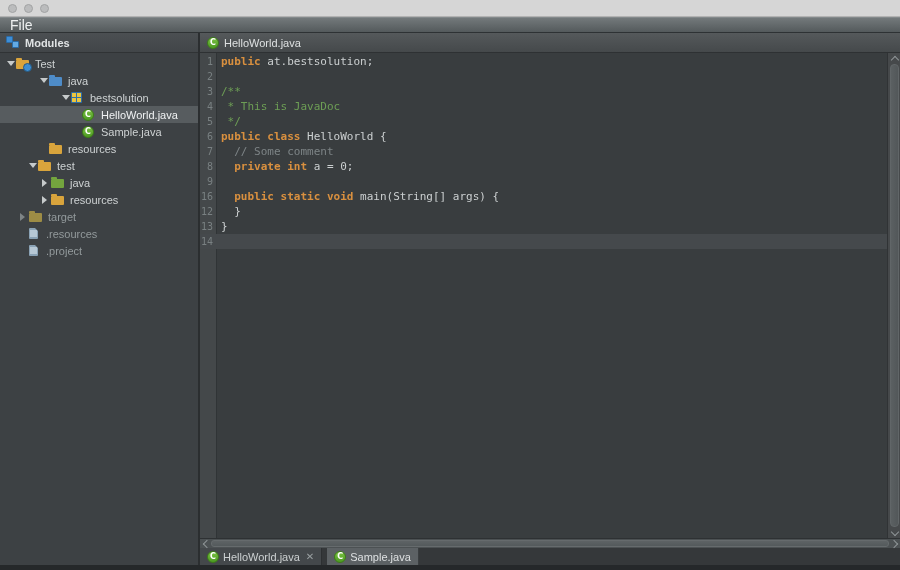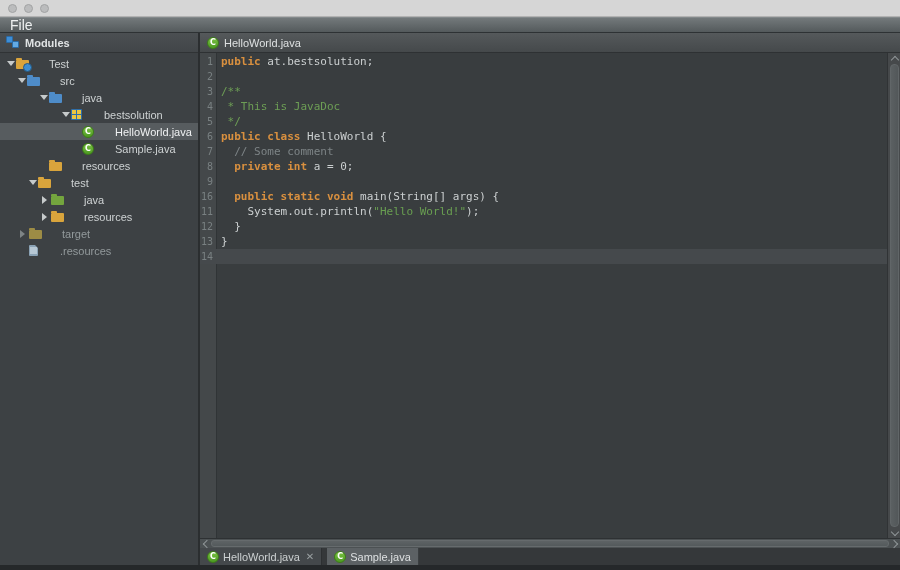--- a/index.html
+++ b/index.html
@@ -34,21 +34,21 @@
   .tree { flex:1 1 auto; padding-top:2px; overflow:hidden; }
   .tree-row { height:17px; display:flex; align-items:center; font-size:11px; color:#ced2d3; cursor:default; }
   .tree-row.selected { background:#575c5f; color:#f0f2f3; }
   .tree-row.dim { color:#939a9c; }
   .t-indent { flex:0 0 auto; }
   .t-arrow { flex:0 0 11px; display:flex; align-items:center; justify-content:center; }
   .t-arrow .exp { width:0; height:0; border:4px solid transparent; border-top:5px solid #c6cacb; margin-top:4px; }
   .t-arrow .col { width:0; height:0; border:4px solid transparent; border-left:5px solid #c6cacb; margin-left:4px; }
   .dim .t-arrow .col { border-left-color:#7e8486; }
   .t-icon { flex:0 0 17px; display:flex; align-items:center; justify-content:flex-start; }
-  .t-label { margin-left:16px; white-space:nowrap; }
+  .t-label { margin-left:2px; white-space:nowrap; }
 
   
   .ic-folder { position:relative; width:13px; height:9px; border-radius:1px; margin-top:2px; }
   .ic-folder::before { content:""; position:absolute; top:-2px; left:0; width:6px; height:2px;
                        border-radius:1px 1px 0 0; background:inherit; }
   .fold-yellow { background:#d9a43c; }
   .fold-blue   { background:#4e8cc9; }
   .fold-green  { background:#74a53e; }
   .fold-dim    { background:#9d8c45; }
   .ic-project  { position:relative; width:13px; height:9px; border-radius:1px; margin-top:2px; background:#d9a43c; }
@@ -145,30 +145,20 @@
             <span class="t-indent" style="width: 5px;"></span>
             <span class="t-arrow">
               <i class="exp"></i>
             </span>
             <span class="t-icon">
               <span class="ic-project"></span>
             </span>
             <span class="t-label">Test</span>
           </div>
           <div class="tree-row">
-            <span class="t-indent" style="width: 16px;"></span>
-            <span class="t-arrow">
-              <i class="exp"></i>
-            </span>
-            <span class="t-icon">
-              <span class="ic-folder fold-blue"></span>
-            </span>
-            <span class="t-label">src</span>
-          </div>
-          <div class="tree-row">
             <span class="t-indent" style="width: 38px;"></span>
             <span class="t-arrow">
               <i class="exp"></i>
             </span>
             <span class="t-icon">
               <span class="ic-folder fold-blue"></span>
             </span>
             <span class="t-label">java</span>
           </div>
           <div class="tree-row">
@@ -251,20 +241,28 @@
             <span class="t-label">target</span>
           </div>
           <div class="tree-row dim">
             <span class="t-indent" style="width: 16px;"></span>
             <span class="t-arrow"></span>
             <span class="t-icon">
               <span class="ic-file"></span>
             </span>
             <span class="t-label">.resources</span>
           </div>
+          <div class="tree-row dim">
+            <span class="t-indent" style="width: 16px;"></span>
+            <span class="t-arrow"></span>
+            <span class="t-icon">
+              <span class="ic-file"></span>
+            </span>
+            <span class="t-label">.project</span>
+          </div>
         </div>
     </div>
 
     <div class="rightpane">
 
       <div class="tabbar">
         <span class="ic-class"></span>
         <span class="tab-label">HelloWorld.java</span>
       </div>
 
@@ -304,24 +302,20 @@
                 <span class="lnum">8</span>
                 <span class="ctext"><span class="seg-txt">  </span><span class="seg-kw">private int</span><span class="seg-txt"> a = 0;</span></span>
               </div>
               <div class="code-row">
                 <span class="lnum">9</span>
                 <span class="ctext"></span>
               </div>
               <div class="code-row">
                 <span class="lnum">16</span>
                 <span class="ctext"><span class="seg-txt">  </span><span class="seg-kw">public static void</span><span class="seg-txt"> main(String[] args) {</span></span>
-              </div>
-              <div class="code-row">
-                <span class="lnum">11</span>
-                <span class="ctext"><span class="seg-txt">    System.out.println(</span><span class="seg-str">"Hello World!"</span><span class="seg-txt">);</span></span>
               </div>
               <div class="code-row">
                 <span class="lnum">12</span>
                 <span class="ctext"><span class="seg-txt">  }</span></span>
               </div>
               <div class="code-row">
                 <span class="lnum">13</span>
                 <span class="ctext"><span class="seg-txt">}</span></span>
               </div>
               <div class="code-row current">

